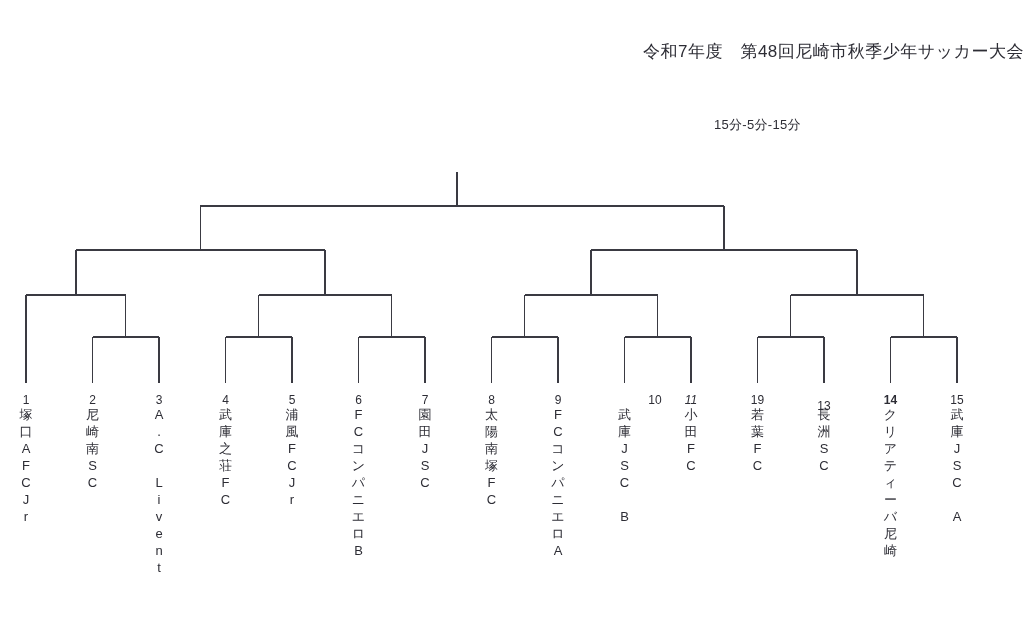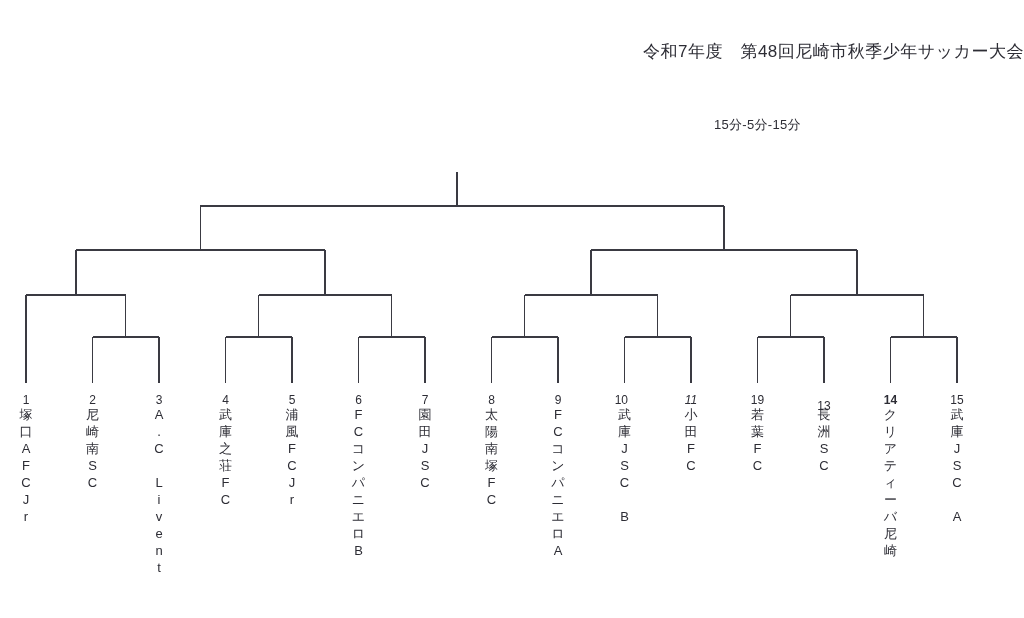--- a/index.html
+++ b/index.html
@@ -138,21 +138,21 @@
   <div id="seed-layer">
       <div class="seed-num" style="left: 6px; top: 393px;">1</div>
       <div class="seed-num" style="left: 72.5px; top: 393px;">2</div>
       <div class="seed-num" style="left: 139px; top: 393px;">3</div>
       <div class="seed-num" style="left: 205.5px; top: 393px;">4</div>
       <div class="seed-num" style="left: 272px; top: 393px;">5</div>
       <div class="seed-num" style="left: 338.5px; top: 393px;">6</div>
       <div class="seed-num" style="left: 405px; top: 393px;">7</div>
       <div class="seed-num" style="left: 471.5px; top: 393px;">8</div>
       <div class="seed-num" style="left: 538px; top: 393px;">9</div>
-      <div class="seed-num" style="left: 588px; top: 393px; text-align: right;">10</div>
+      <div class="seed-num" style="left: 635px; top: 393px;">10</div>
       <div class="seed-num" style="left: 671px; top: 393px; font-style: italic;">11</div>
       <div class="seed-num" style="left: 737.5px; top: 393px;">19</div>
       <div class="seed-num" style="left: 804px; top: 393px; margin-top: 6px;">13</div>
       <div class="seed-num" style="left: 870.5px; top: 393px; font-weight: bold;">14</div>
       <div class="seed-num" style="left: 937px; top: 393px;">15</div>
     </div>
   <div id="team-layer">
       <div class="team-name" style="left: 6px;">塚
 口
 A

